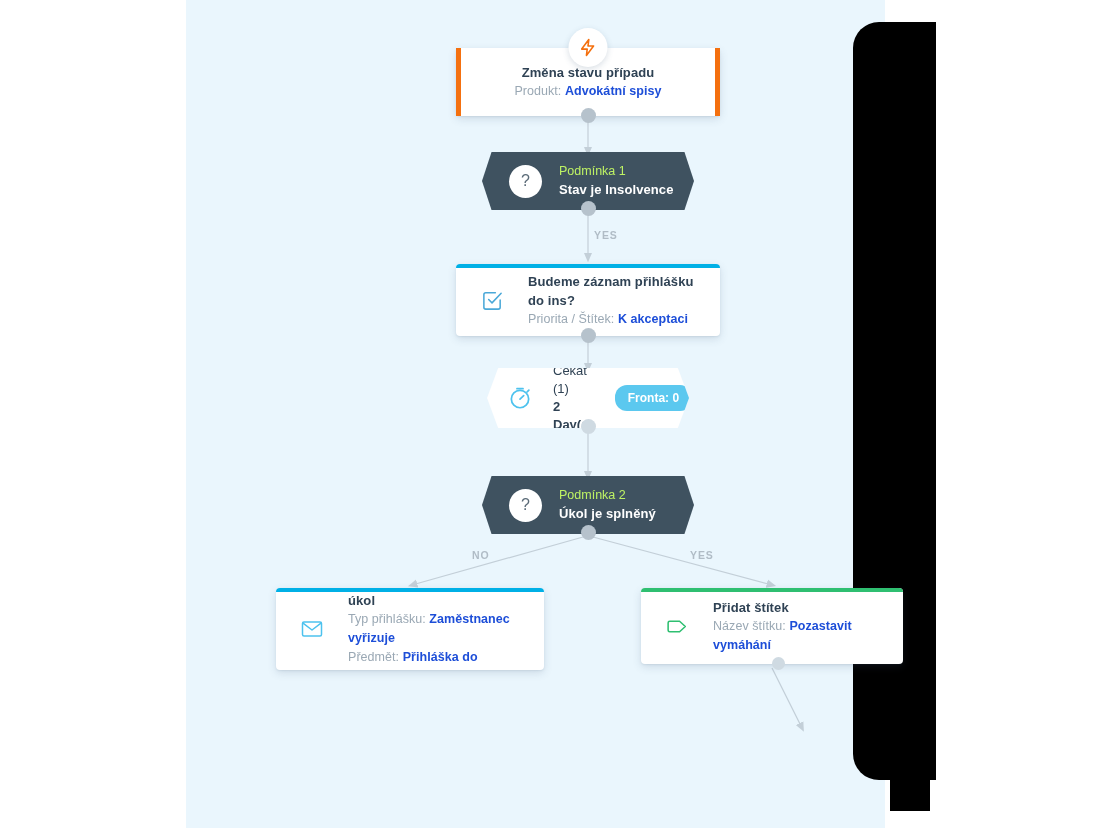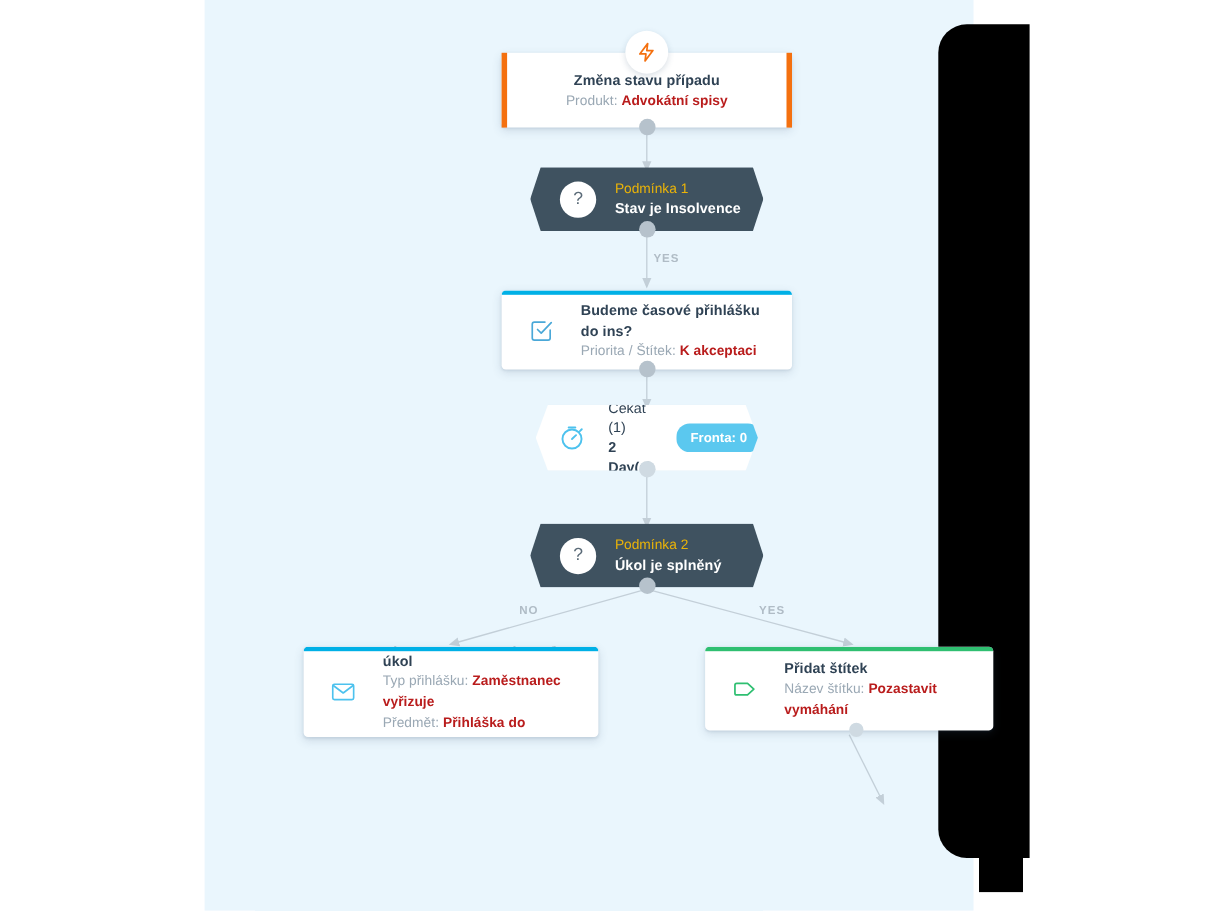--- a/index.html
+++ b/index.html
@@ -62,21 +62,21 @@
   .card-body { flex: 1 1 auto; padding-right: 14px; }
 
   .ttl {
     font-size: 13px; color: #2f4254; font-weight: 600;
     letter-spacing: .1px; line-height: 19px;
   }
   .sub {
     font-size: 12.5px; color: #9aa8b4; line-height: 19px;
     letter-spacing: .05px;
   }
-  .sub b { color: #b91c1c; font-weight: 700; }
+  .sub b { color: #1d4ed8; font-weight: 700; }
 
   
   .accent { position: absolute; left: 0; top: 0; height: 4px; width: 100%; }
 
   
   #n-trigger { left: 456px; top: 48px; width: 264px; height: 68px; }
   #n-trigger .card { height: 68px; justify-content: center; }
   #n-trigger .card-body { padding: 0; text-align: center; }
   .side-bar { position: absolute; top: 0; width: 5px; height: 68px; background: #f4700f; }
   .side-l { left: 0; } .side-r { right: 0; }
@@ -98,21 +98,21 @@
     display: flex; align-items: center;
     filter: drop-shadow(0 3px 7px rgba(60,90,120,0.26));
   }
   .hex .q {
     width: 33px; height: 33px; border-radius: 50%; background: #fff;
     margin-left: 27px; flex: 0 0 33px;
     display: flex; align-items: center; justify-content: center;
     font-size: 16px; color: #5b6b78; font-weight: 400;
   }
   .hex .hx-body { margin-left: 17px; }
-  .hx-sub { font-size: 12.5px; color: #eab308; line-height: 17px; }
+  .hx-sub { font-size: 12.5px; color: #bef264; line-height: 17px; }
   .hx-ttl { font-size: 13px; color: #ffffff; font-weight: 600; line-height: 19px; letter-spacing: .1px; }
 
   
   .hex-white {
     position: relative; width: 100%; height: 100%;
     background: #ffffff;
     clip-path: polygon(5.5% 0, 94.5% 0, 100% 50%, 94.5% 100%, 5.5% 100%, 0 50%);
     display: flex; align-items: center;
     filter: drop-shadow(0 3px 8px rgba(60,90,120,0.18));
   }
@@ -213,21 +213,21 @@
   <div class="node" style="left:456px; top:264px; width:264px;">
     <div class="card" style="height:72px; position:relative;">
       <div class="accent" style="background:#00b0e6;"></div>
       <div class="card-ico">
         <svg width="23" height="23" viewBox="0 0 24 24" fill="none" stroke="#4aa8d8" stroke-width="1.6" stroke-linecap="round" stroke-linejoin="round">
           <path d="M20 11.5V19a2 2 0 0 1-2 2H5a2 2 0 0 1-2-2V6a2 2 0 0 1 2-2h10"></path>
           <polyline points="8 11 11.5 14.5 21 4.5"></polyline>
         </svg>
       </div>
       <div class="card-body">
-        <div class="ttl">Budeme časové přihlášku do ins?</div>
+        <div class="ttl">Budeme záznam přihlášku do ins?</div>
         <div class="sub">
           <span>Priorita / Štítek:</span>
           <b>K akceptaci</b>
         </div>
       </div>
     </div>
     <div class="handle" style="left:50%; margin-left:-7.5px; bottom:-7px;"></div>
   </div>
 
   <div class="hexwrap" style="left:487px; top:368px; width:202px; height:60px;">

